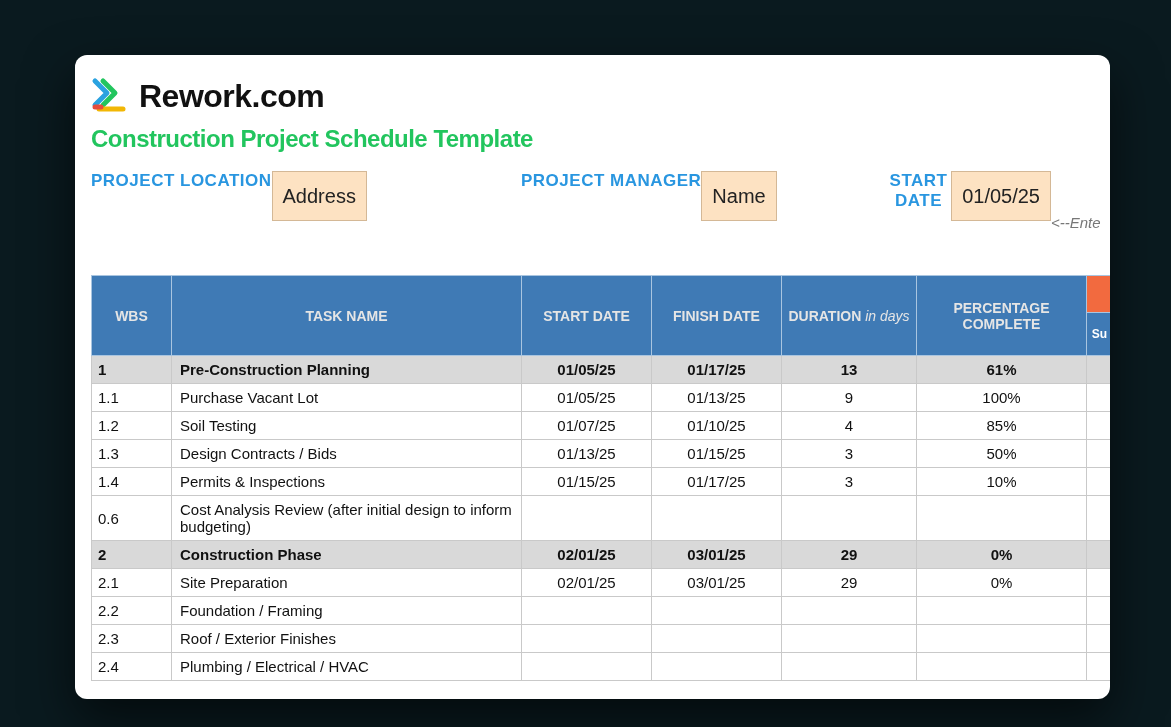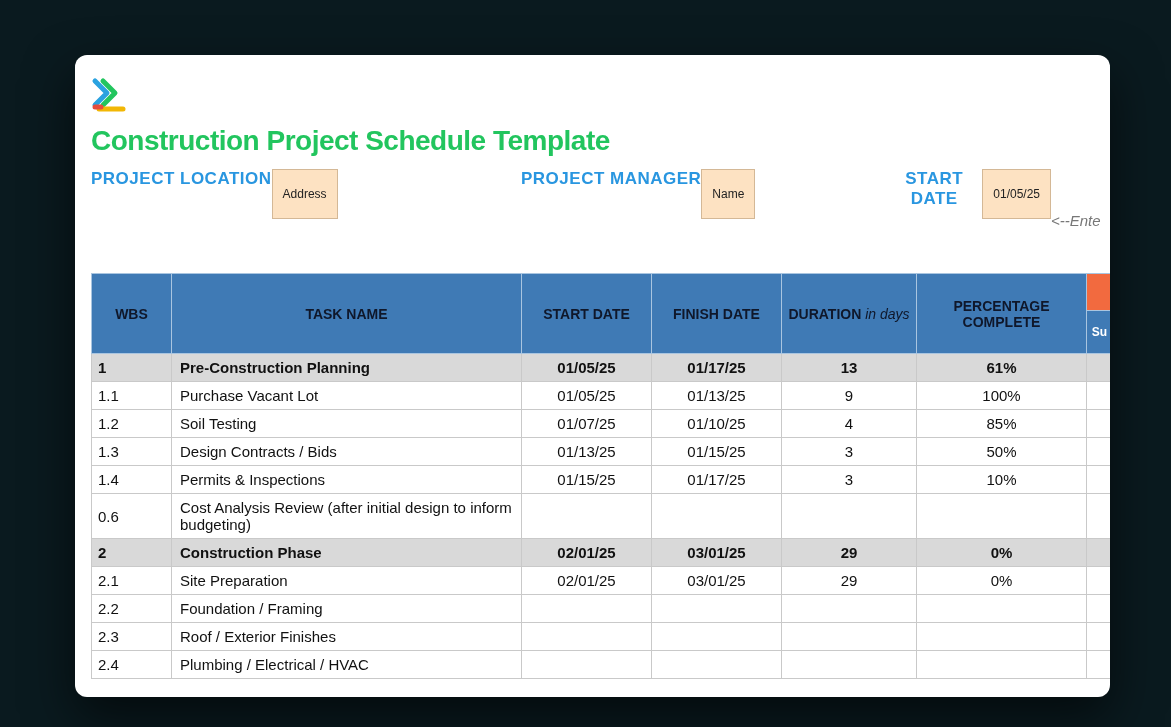--- a/index.html
+++ b/index.html
@@ -16,40 +16,40 @@
       box-shadow: 0 20px 50px rgba(0,0,0,.6);
       width: 1035px;
       padding: 22px 0 18px 0;
       overflow: hidden;
       position: relative;
     }
     .inner { padding: 0 0 0 16px; }
     .brand { display: flex; align-items: center; gap: 10px; margin-bottom: 10px; }
     .brand-mark svg { display: block; }
     .brand-name { font-size: 32px; font-weight: 700; color: #111; letter-spacing: -0.5px; }
-    .title { font-size: 28px; font-weight: 800; color: #22c55e; letter-spacing: -0.5px; margin-bottom: 12px; }
+    .title { font-size: 24px; font-weight: 800; color: #22c55e; letter-spacing: -0.5px; margin-bottom: 18px; }
 
     .info { display: grid; grid-template-columns: 430px 365px 165px 1fr; align-items: start; }
     .info-block { display: flex; flex-direction: row; }
     .info-label { font-size: 17px; font-weight: 800; color: #2996e0; letter-spacing: 0.5px; padding-bottom: 4px; }
-    .info-cell { border: 1px solid #d4b896; background: #fde2c2; height: 50px; display: flex; align-items: center; padding: 0 10px; font-size: 12px; color: #222; }
+    .info-cell { border: 1px solid #d4b896; background: #fde2c2; height: 50px; display: flex; align-items: center; padding: 0 10px; font-size: 20px; color: #222; }
     .info-cell.center { justify-content: center; }
     .hint { color: #777; font-style: italic; font-size: 15px; display:flex; align-items:center; height:50px; white-space:nowrap; margin-top:26px; }
 
     .sheet-wrap { margin-top: 28px; }
     table { border-collapse: collapse; width: 1019px; table-layout: fixed; }
     col.c-wbs { width: 80px; }
     col.c-task { width: 350px; }
     col.c-start { width: 130px; }
     col.c-finish { width: 130px; }
     col.c-dur { width: 135px; }
     col.c-pct { width: 170px; }
     col.c-g1 { width: 26px; }
     thead th {
-      background: #3f7ab5; color: #0f172a; font-size: 14px; font-weight: 700;
+      background: #3f7ab5; color: #e5e5e5; font-size: 14px; font-weight: 700;
       padding: 10px 6px; border: 1px solid #a9c5e0; text-align: center; vertical-align: middle;
     }
     thead th .sub { font-weight: 400; font-style: italic; }
     .orange-cell { background: #f26a3f !important; }
     .day-hdr { background: #3f7ab5; color:#fff; font-size:12px; font-weight:700; padding:14px 0; }
     tbody td { border: 1px solid #c9c9c9; font-size: 15px; padding: 5px 8px; color:#111; background:#fff; height:26px; }
     tbody td:first-child { padding-left: 6px; }
     .phase-row td { background: #d9d9d9; font-weight: 700; }
     .center { text-align: center; }
     .gcell { padding:0; }
@@ -64,20 +64,21 @@
       <span class="brand-mark">
         <svg width="38" height="38" viewBox="0 0 38 38">
           <g transform="translate(4,4)">
             <path d="M0 24 L12 12 L0 0" stroke="#2aa2e0" stroke-width="5" fill="none" stroke-linecap="round" stroke-linejoin="round"></path>
             <path d="M8 24 L20 12 L8 0" stroke="#22c55e" stroke-width="5" fill="none" stroke-linecap="round" stroke-linejoin="round"></path>
             <path d="M4 28 L28 28" stroke="#f2b705" stroke-width="5" stroke-linecap="round"></path>
             <path d="M2 30 L8 30" stroke="#e74c3c" stroke-width="5" stroke-linecap="round" transform="translate(-2,-4)"></path>
           </g>
         </svg>
       </span>
+      <span class="brand-name">Rework.com</span>
     </div>
 
     <h1 class="title">Construction Project Schedule Template</h1>
 
     <div class="info">
       <div class="info-block">
         <div class="info-label">PROJECT LOCATION</div>
         <div class="info-cell">Address</div>
       </div>
       <div class="info-block">

